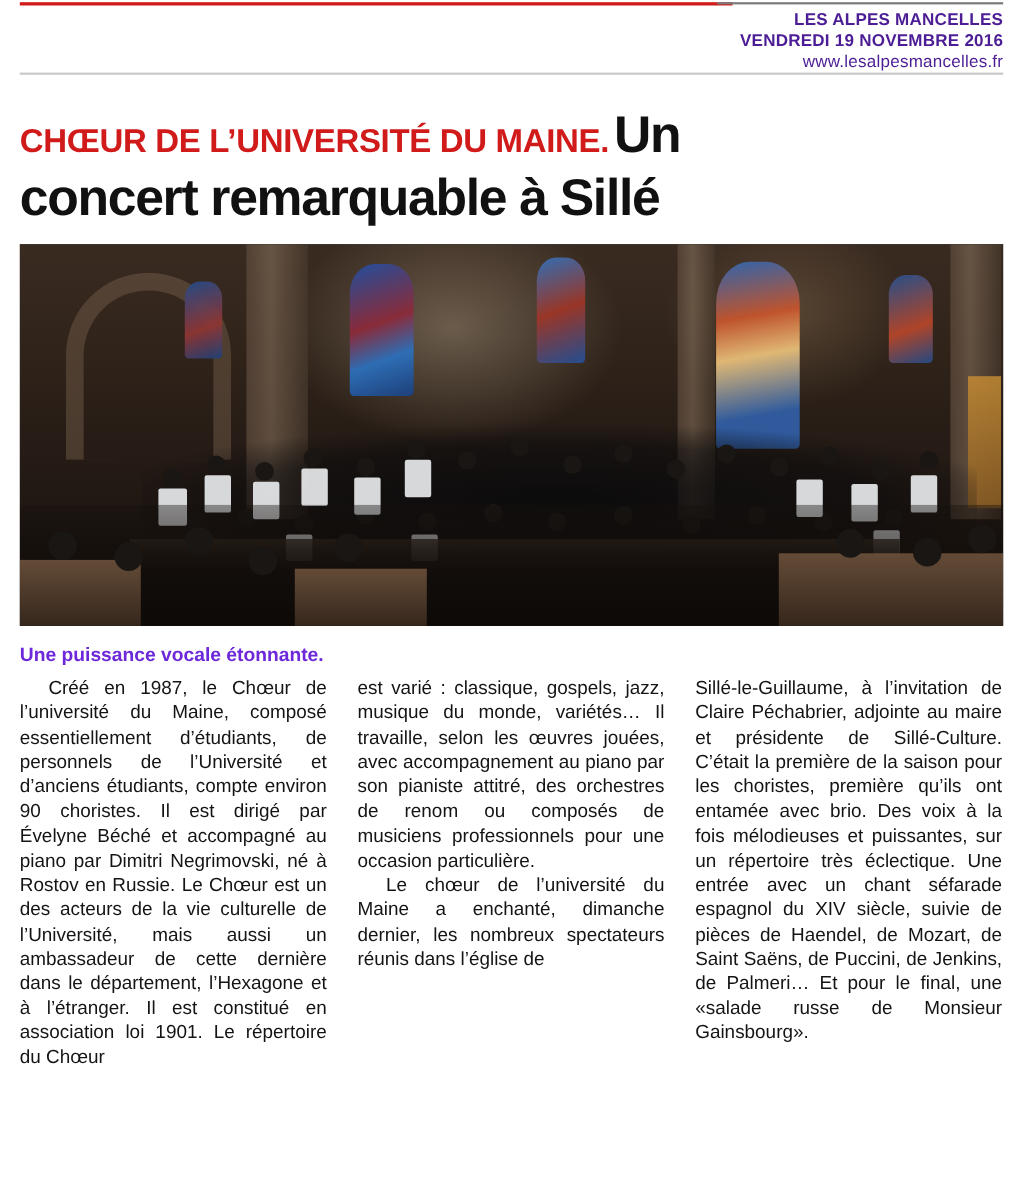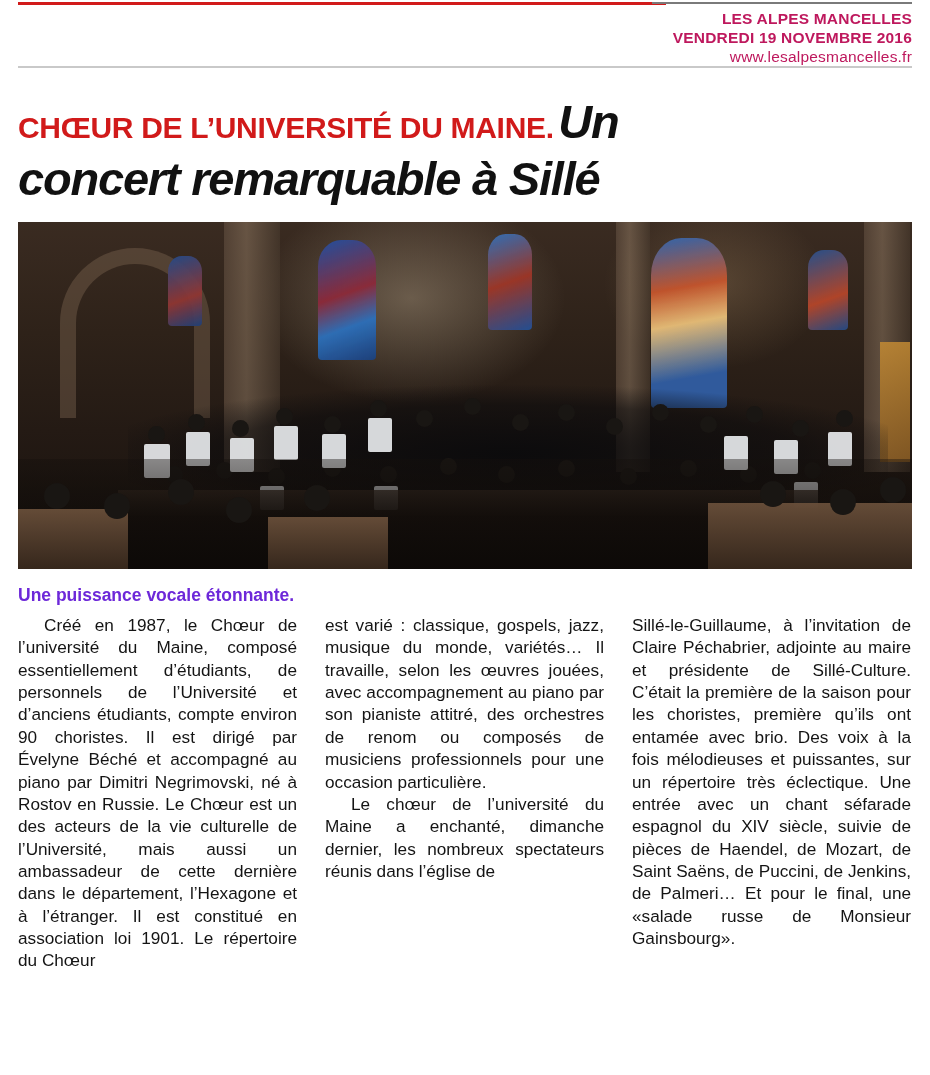--- a/index.html
+++ b/index.html
@@ -47,21 +47,21 @@
     background: #7a7a7a;
   }
   .masthead-text {
     position: absolute;
     right: 0;
     top: 10px;
     text-align: right;
     line-height: 1.22;
     font-size: 15.5px;
     letter-spacing: 0.2px;
-    color: #be185d;
+    color: #4c1d95;
   }
   .masthead-text .line1,
   .masthead-text .line2 {
     font-weight: bold;
   }
   .masthead-text .line3 {
     font-weight: normal;
   }
   .rule-bottom {
     position: absolute;
@@ -82,21 +82,20 @@
     color: #d11a1a;
     font-weight: bold;
     font-size: 30px;
     letter-spacing: -0.3px;
   }
   .headline .main {
     color: #111;
     font-weight: bold;
     font-size: 47px;
     letter-spacing: -1.2px;
-    font-style: italic;
   }
   .headline-row1 {
     display: block;
     white-space: nowrap;
   }
   .headline-row2 {
     display: block;
     margin-top: 10px;
     white-space: nowrap;
   }

